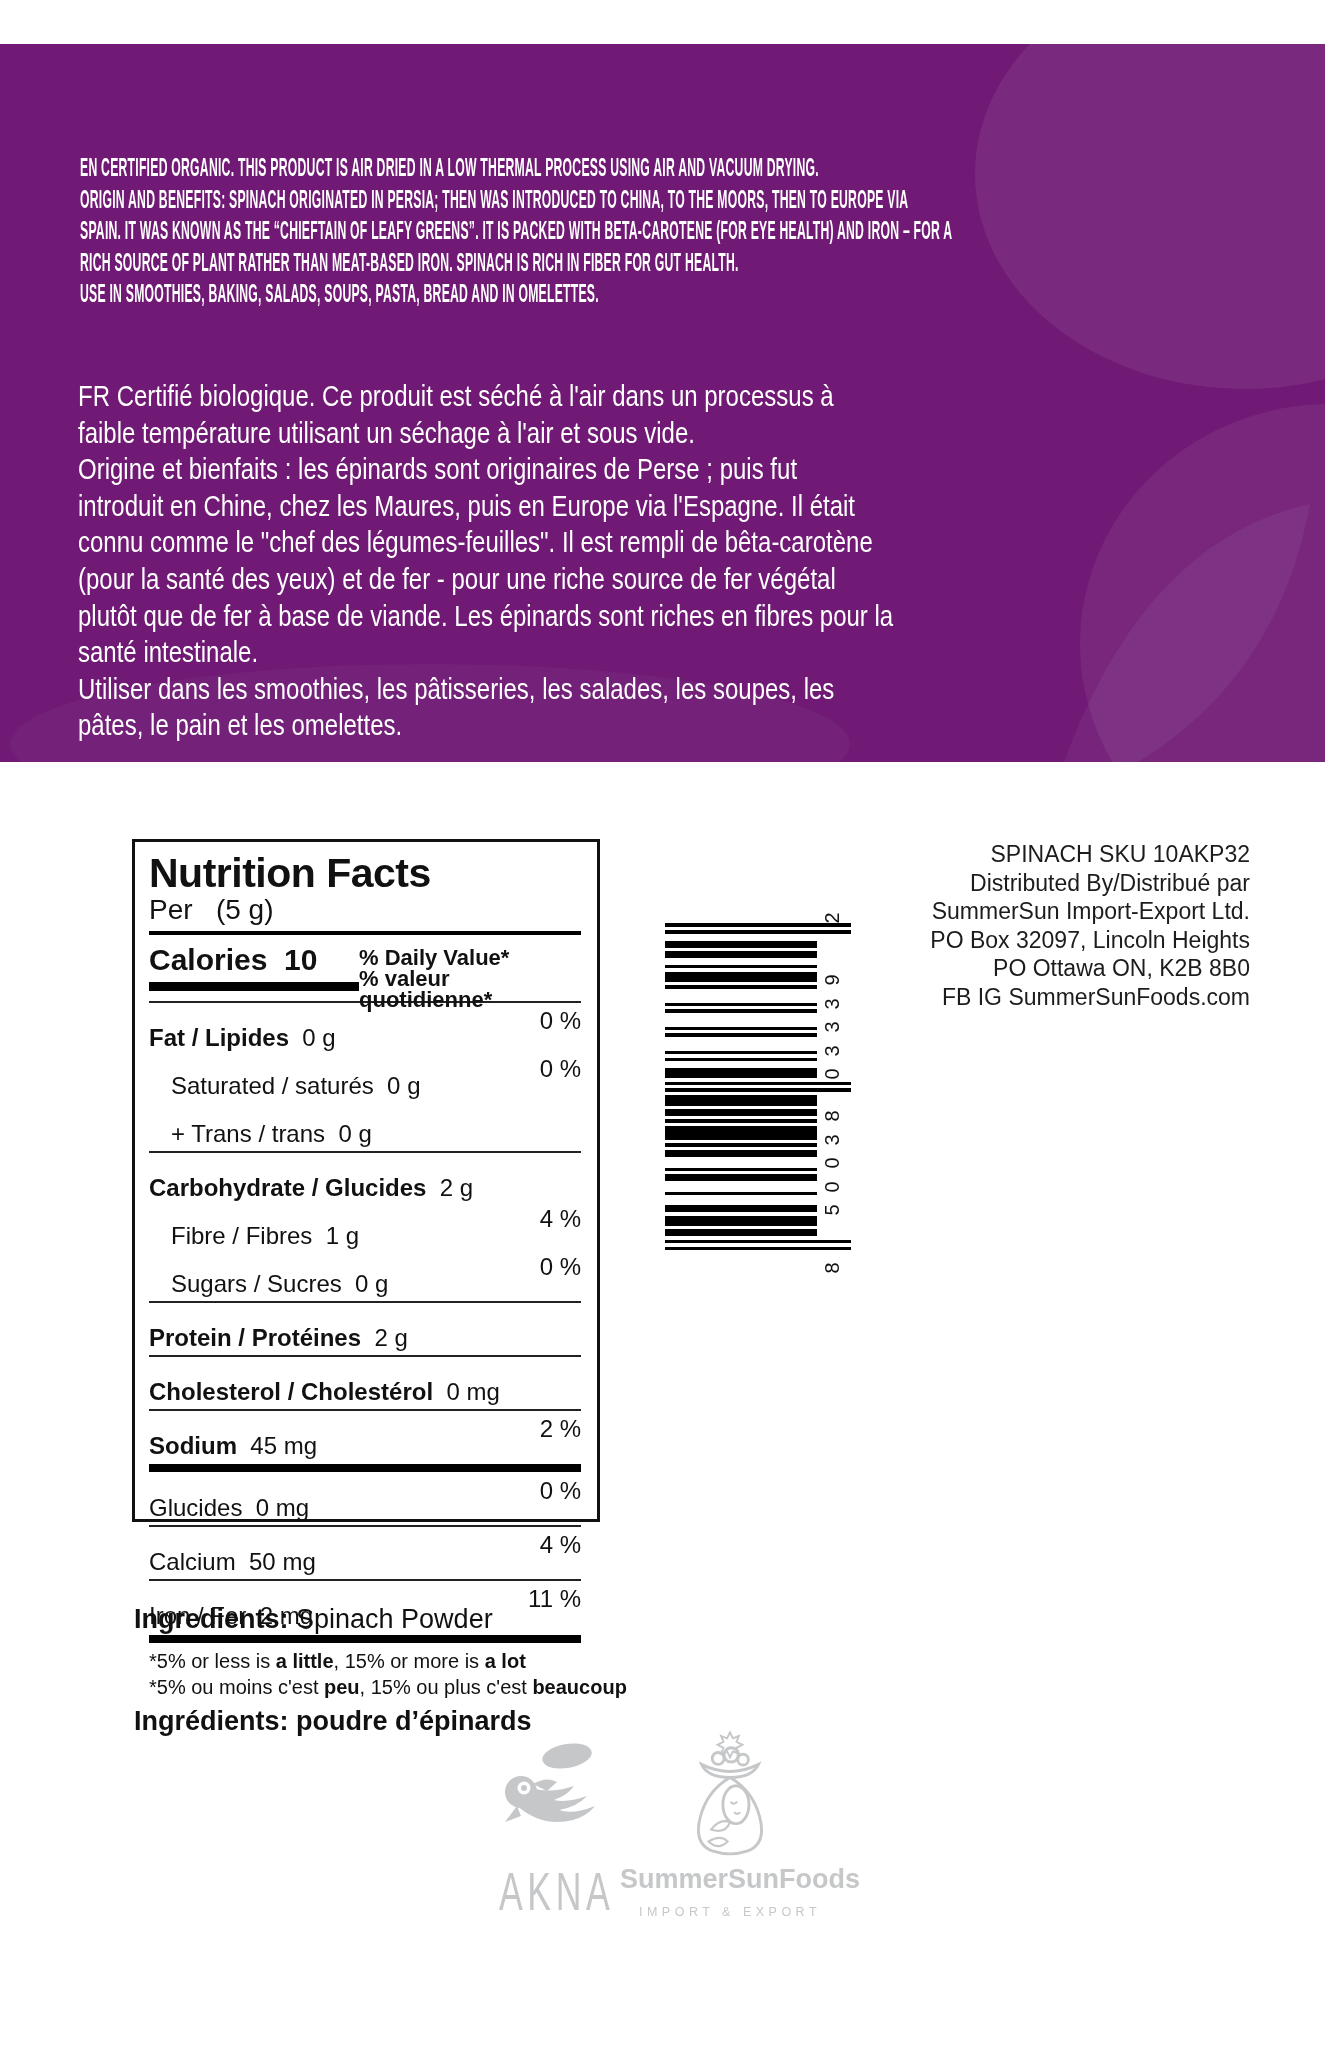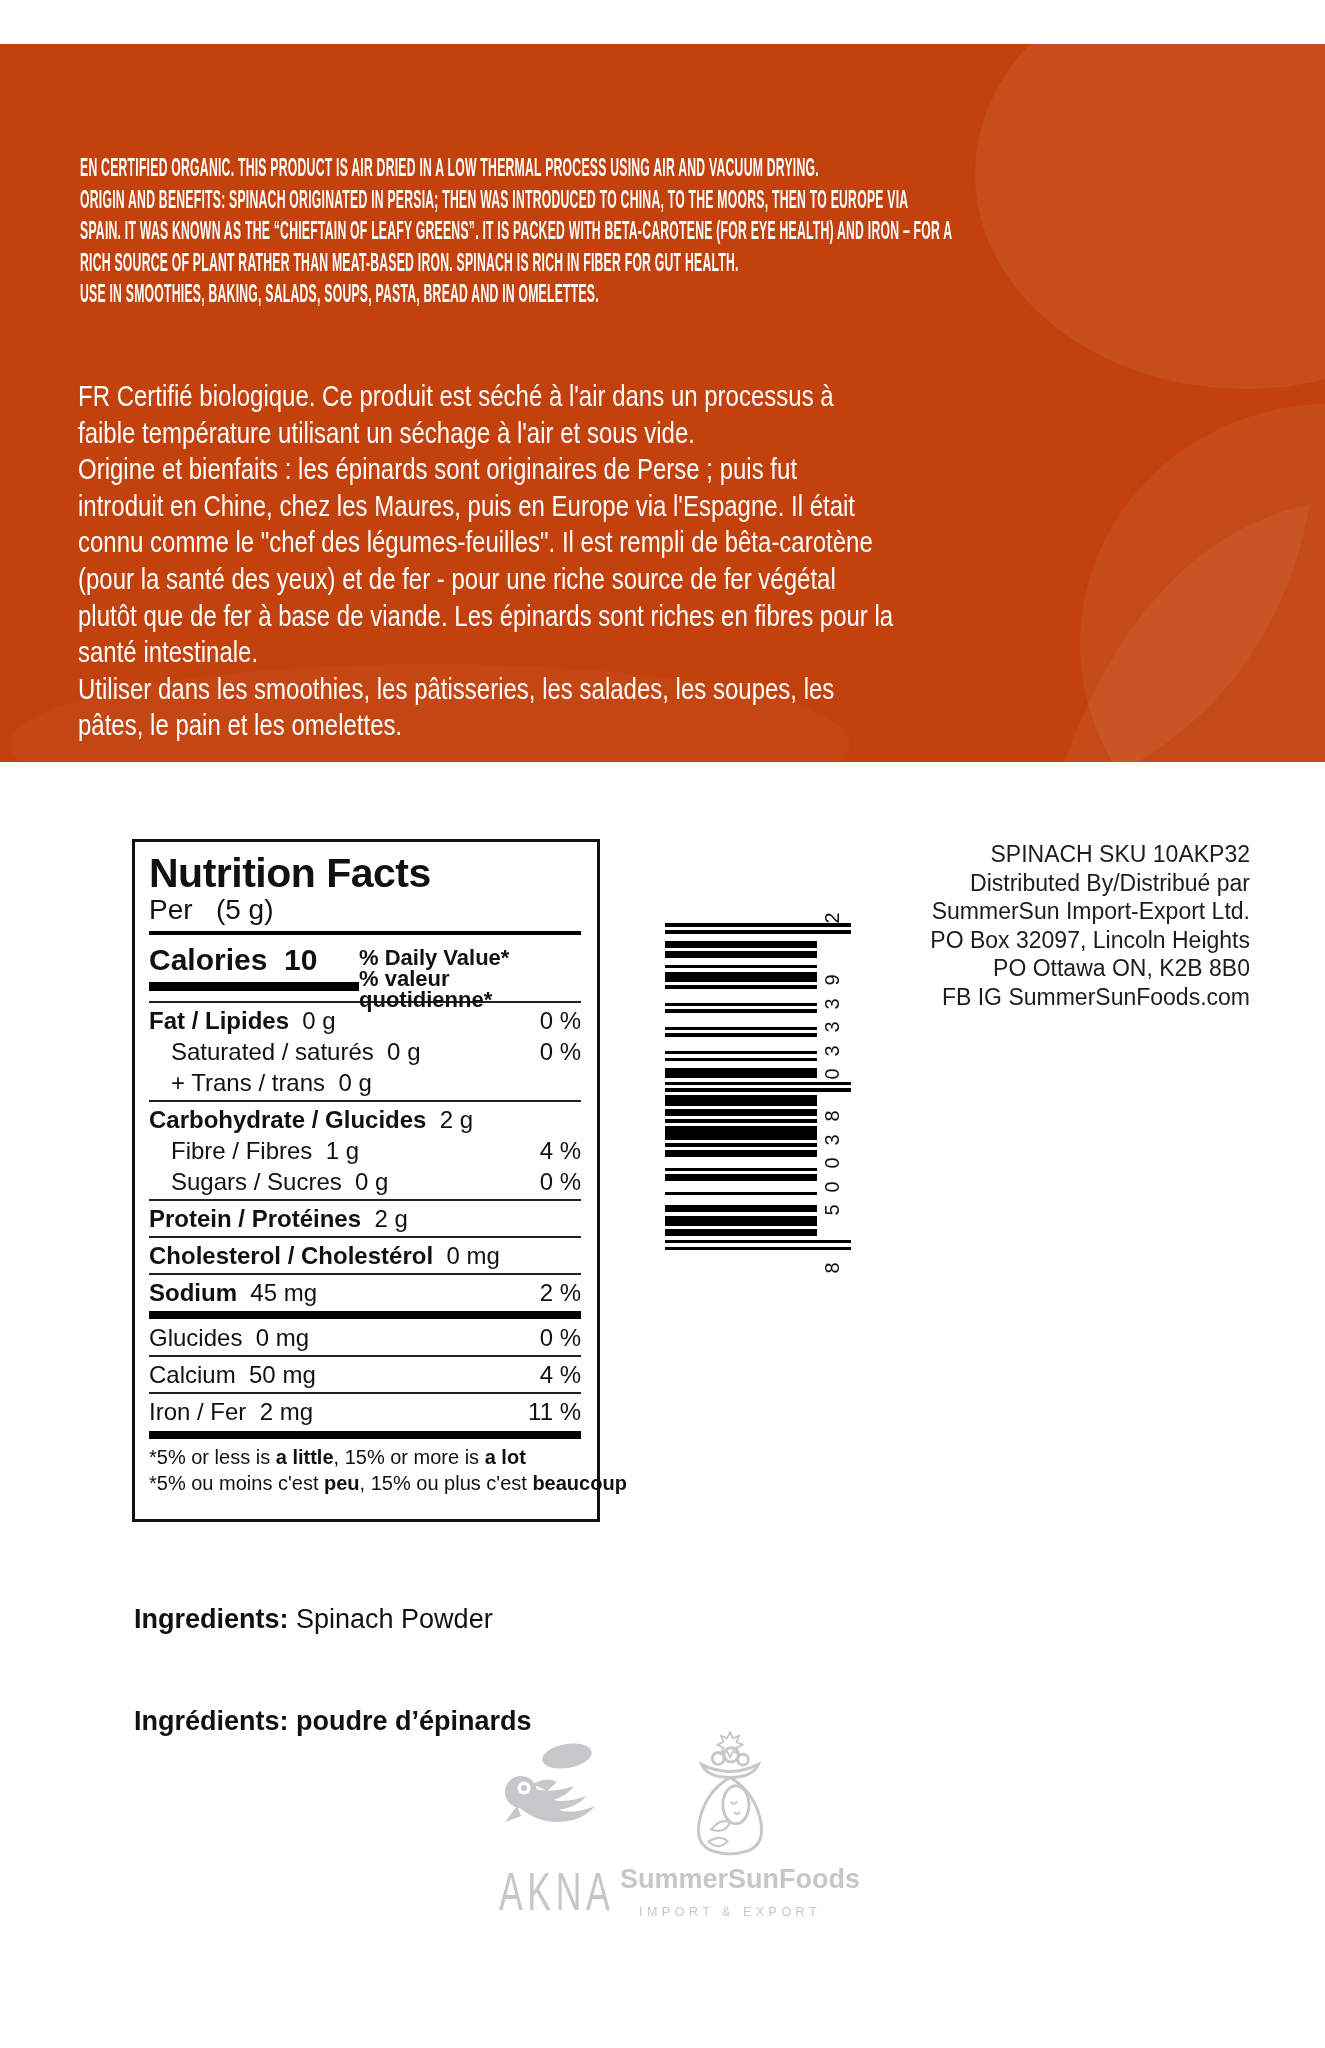--- a/index.html
+++ b/index.html
@@ -1,20 +1,20 @@
 <!DOCTYPE html>
 <html><head>
 <meta charset="utf-8">
 <style>
   html,body{margin:0;padding:0;background:#ffffff;}
   #canvas{position:relative;width:1325px;height:2048px;background:#ffffff;overflow:hidden;
           font-family:"Liberation Sans",sans-serif;}
 
   
-  .green-panel{position:absolute;left:0;top:44px;width:1325px;height:718px;background:#c2410c;overflow:hidden;}
+  .green-panel{position:absolute;left:0;top:44px;width:1325px;height:718px;background:#701a75;overflow:hidden;}
   .green-deco{position:absolute;left:0;top:0;width:1325px;height:718px;}
   .en-text{position:absolute;left:80px;top:108px;color:#ffffff;font-weight:700;
            font-size:26px;line-height:31.5px;white-space:pre;width:2600px;
            transform:scaleX(0.47);transform-origin:left top;letter-spacing:0.5px;}
   .fr-text{position:absolute;left:78px;top:334px;color:#ffffff;font-weight:400;
            font-size:30px;line-height:36.6px;white-space:pre;width:1800px;
            transform:scaleX(0.8);transform-origin:left top;}
 
   
   .nutrition{position:absolute;left:132px;top:839px;width:468px;height:683px;
@@ -25,21 +25,21 @@
   .rule-med{height:4px;background:#000;margin:6px 0 2px 0;}
   .cal-block{display:flex;justify-content:space-between;align-items:flex-start;height:62px;}
   .cal-left{padding-top:6px;}
   .cal-text{font-size:30px;font-weight:700;white-space:pre;}
   .cal-bar{height:9px;background:#000;width:210px;margin-top:5px;}
   .dv-head{text-align:left;font-size:22px;line-height:21px;font-weight:700;padding-top:10px;}
   .sep-thin{height:2px;background:#222;margin:2px 0;}
   .sep-thick{height:8px;background:#000;margin:3px 0;}
   .nrow{display:flex;justify-content:space-between;font-size:24px;line-height:31px;}
   .nrow .indent-pad{display:inline-block;width:22px;}
-  .nlabel{white-space:pre;}
+  .nlabel{white-space:pre;margin-top:17px;}
   .ndv{white-space:pre;}
   .b{font-weight:700;}
   .nf-foot{border-top:8px solid #000;margin-top:4px;padding-top:5px;}
   .fnote{font-size:20px;line-height:26px;white-space:pre;}
 
   
   .ingredients{position:absolute;left:134px;top:1534px;font-size:27px;line-height:34px;color:#111;white-space:pre;}
 
   
   .barcode-wrap{position:absolute;left:665px;top:923px;width:195px;height:327px;}

